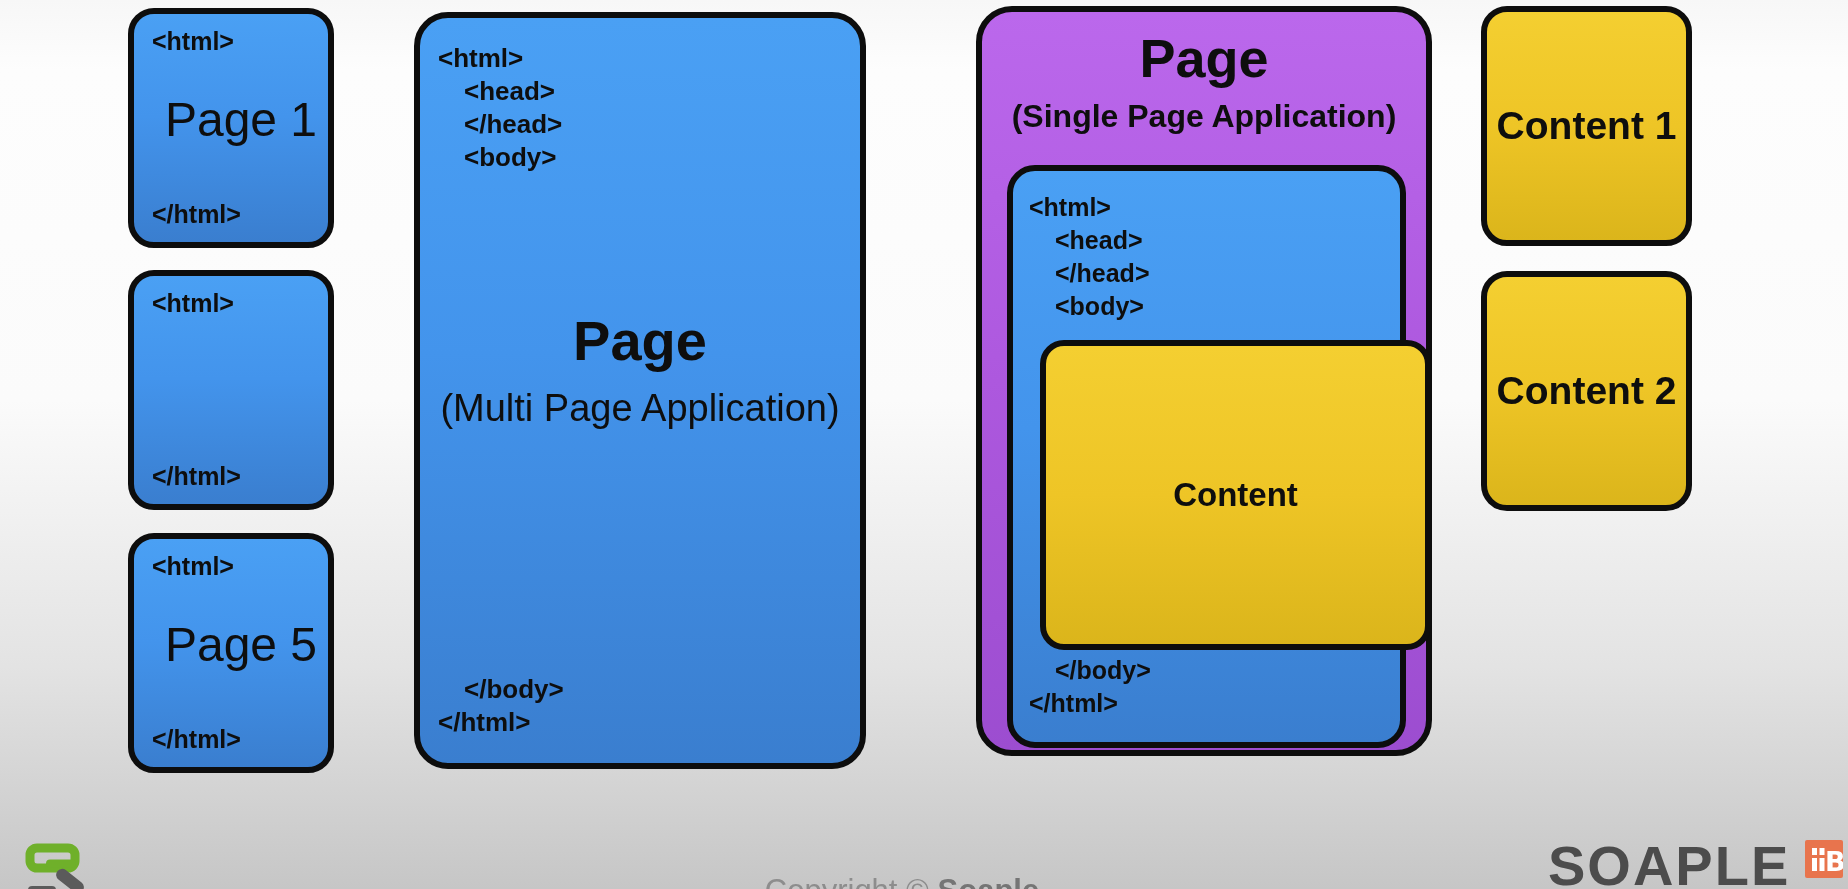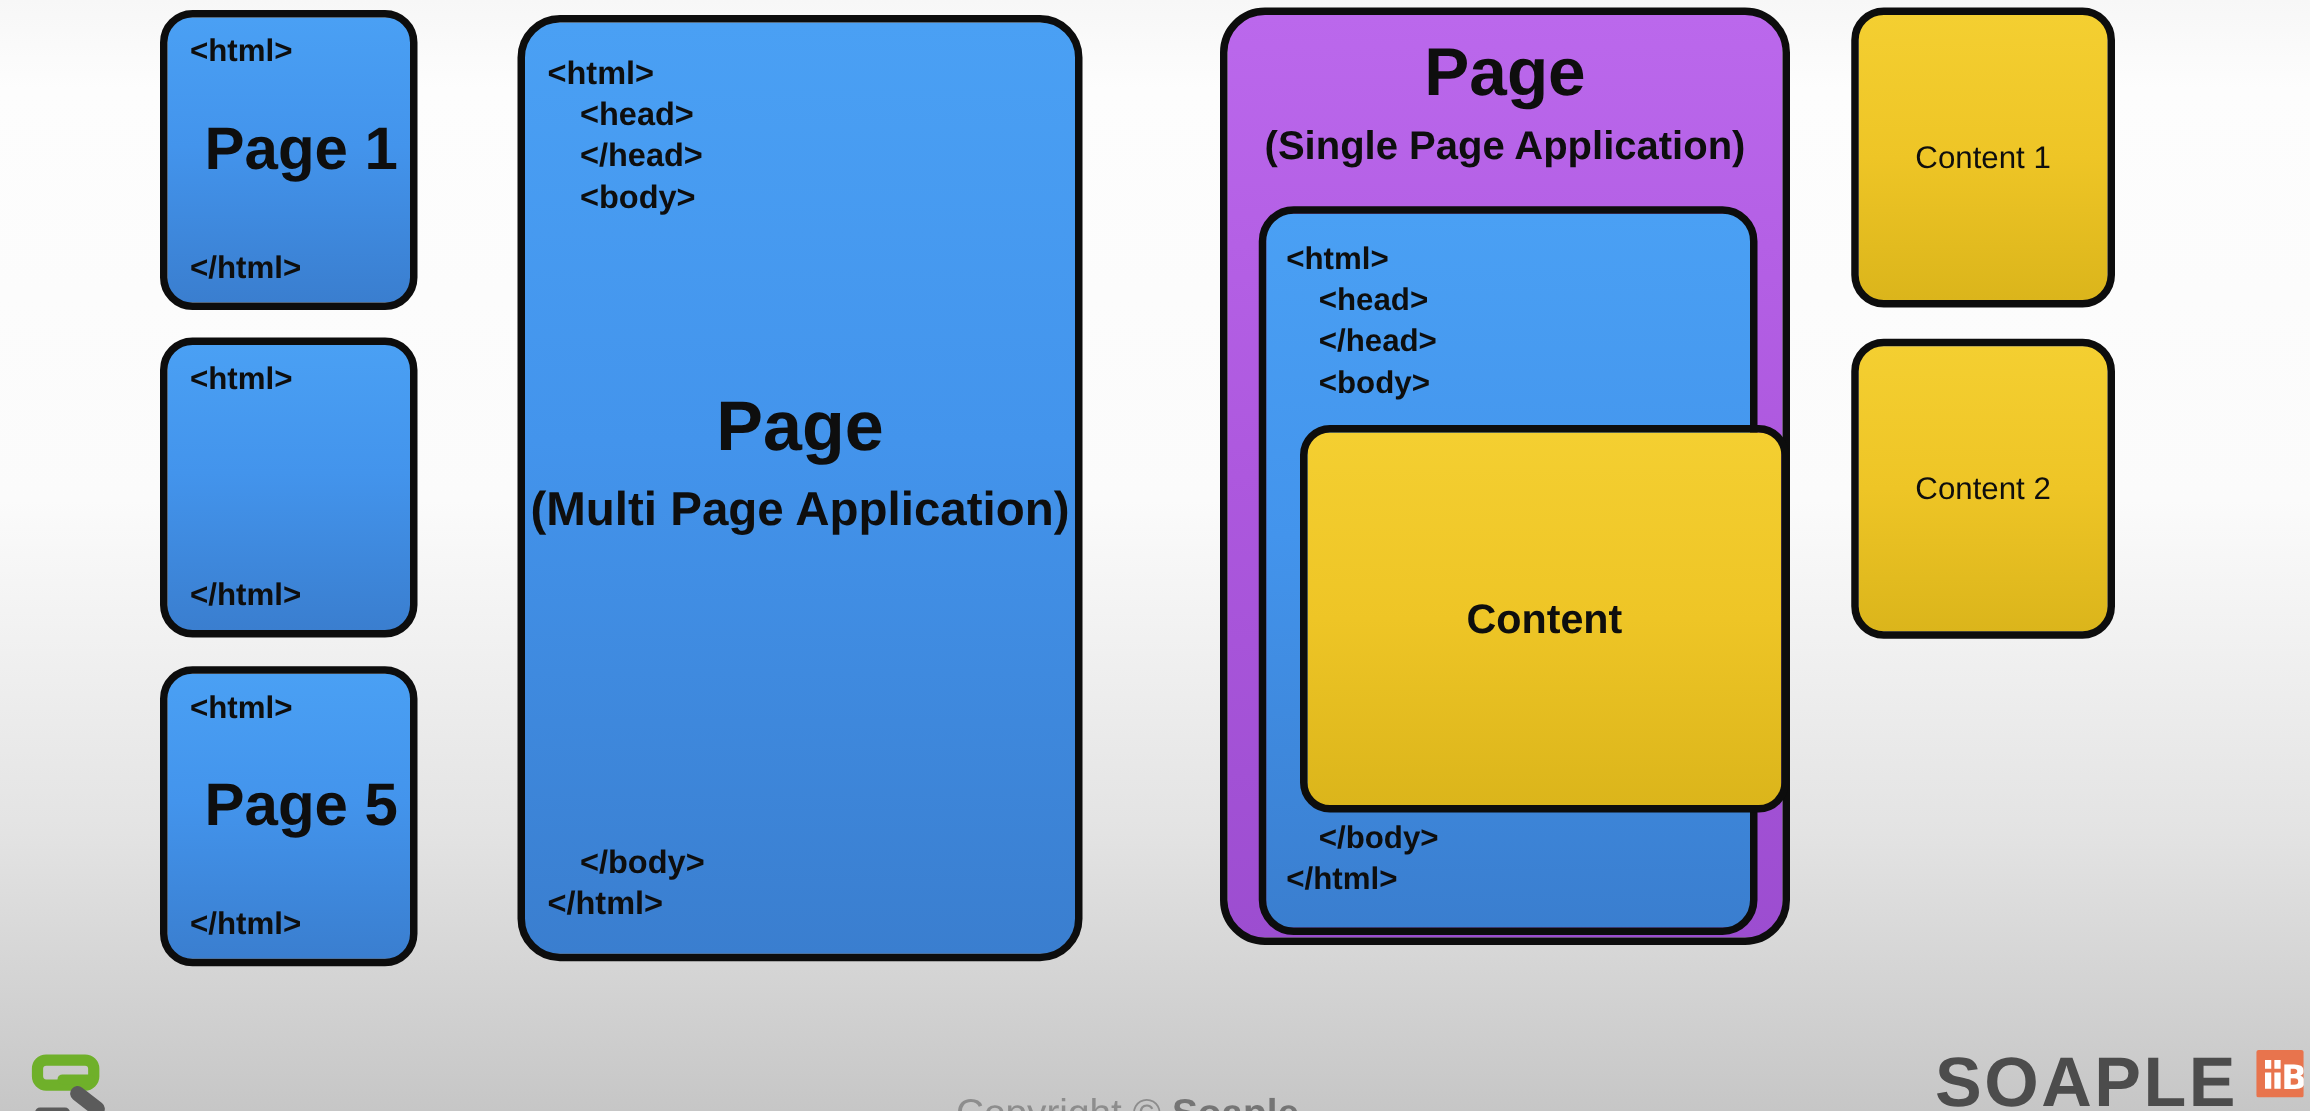--- a/index.html
+++ b/index.html
@@ -11,44 +11,44 @@
   .box{position:absolute;border:6px solid #0d0d0d;box-sizing:border-box;}
   .blue{background:linear-gradient(180deg,#4aa0f4 0%,#4394ec 45%,#3a7ecf 100%);}
   .purple{background:linear-gradient(180deg,#bb68ec 0%,#ad58de 50%,#9c4dd0 100%);}
   .yellow{background:linear-gradient(180deg,#f4cf31 0%,#eec526 50%,#dbb51b 100%);}
   
   .page-sm{left:128px;width:206px;height:240px;border-radius:26px;}
   .tagline{font-size:25px;font-weight:600;line-height:31px;white-space:pre;}
   .tag-top{position:absolute;top:12px;left:18px;}
   .tag-bottom{position:absolute;bottom:12px;left:18px;}
   .page-sm-label{position:absolute;top:0;left:0;right:0;bottom:18px;display:flex;align-items:center;justify-content:center;
-    font-size:48px;font-weight:700;margin-left:20px;}
+    font-size:48px;font-weight:400;margin-left:20px;}
   
   #mpa-box{left:414px;top:12px;width:452px;height:757px;border-radius:34px;}
   .tags-block-top{position:absolute;top:24px;left:18px;}
   .tags-block-bottom{position:absolute;bottom:24px;left:18px;}
   .tags-block-top .tagline,.tags-block-bottom .tagline{font-size:26px;line-height:33px;}
   .indent{padding-left:26px;}
   .mpa-title-wrap{position:absolute;top:292px;left:0;right:0;text-align:center;}
   .big-title{font-size:56px;font-weight:700;line-height:1.12;}
-  .big-subtitle{font-size:38px;font-weight:700;margin-top:14px;}
+  .big-subtitle{font-size:38px;font-weight:400;margin-top:14px;}
   
   #spa-box{left:976px;top:6px;width:456px;height:750px;border-radius:36px;}
   .spa-title-wrap{position:absolute;top:16px;left:0;right:0;text-align:center;}
   .spa-title{font-size:54px;font-weight:700;line-height:1.12;}
   .spa-subtitle{font-size:32px;font-weight:600;margin-top:10px;}
   #spa-html-box{left:25px;top:153px;width:399px;height:583px;border-radius:28px;}
   #spa-html-box .tags-block-top{top:20px;left:16px;}
   #spa-html-box .tags-block-bottom{bottom:22px;left:16px;}
   #spa-html-box .tagline{font-size:25px;line-height:33px;}
   #spa-content-box{left:27px;top:169px;width:391px;height:310px;border-radius:24px;
     display:flex;align-items:center;justify-content:center;font-size:33px;font-weight:600;}
   
   .content-sm{left:1481px;width:211px;height:240px;border-radius:26px;
-    display:flex;align-items:center;justify-content:center;font-size:25px;font-weight:400;}
+    display:flex;align-items:center;justify-content:center;font-size:39px;font-weight:700;}
   
   #copyright{position:absolute;top:873px;left:902px;transform:translateX(-50%);
     font-size:31px;color:#8d8d8d;white-space:nowrap;}
   #copyright b{color:#757575;font-weight:700;}
   #soaple-wordmark{position:absolute;top:838px;left:1548px;font-size:56px;font-weight:700;
     color:#4c4c4c;letter-spacing:2px;line-height:1;}
   #soaple-badge{position:absolute;top:840px;left:1805px;}
   #green-logo{position:absolute;top:841px;left:22px;}
 </style>
 </head>

